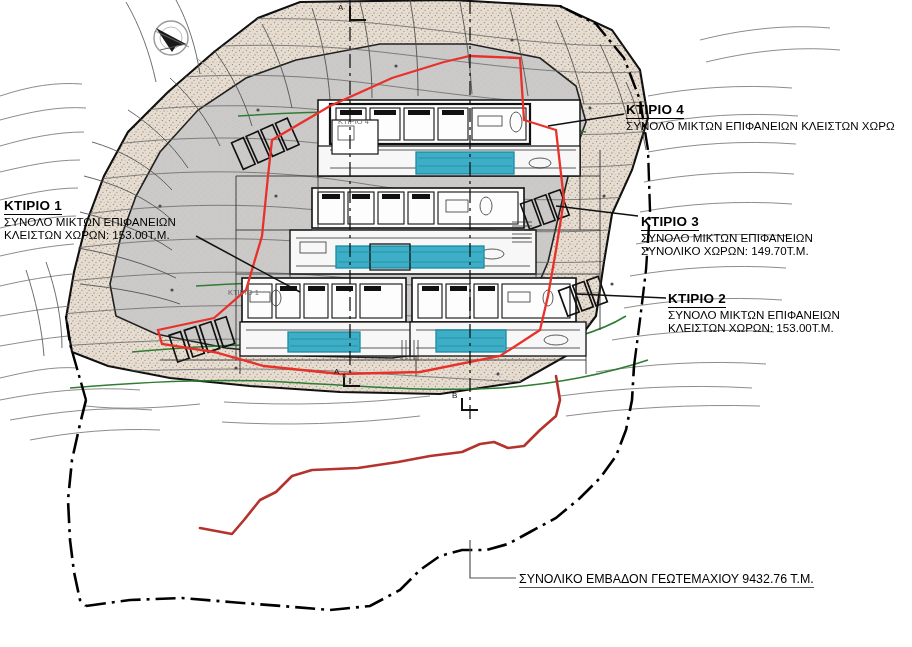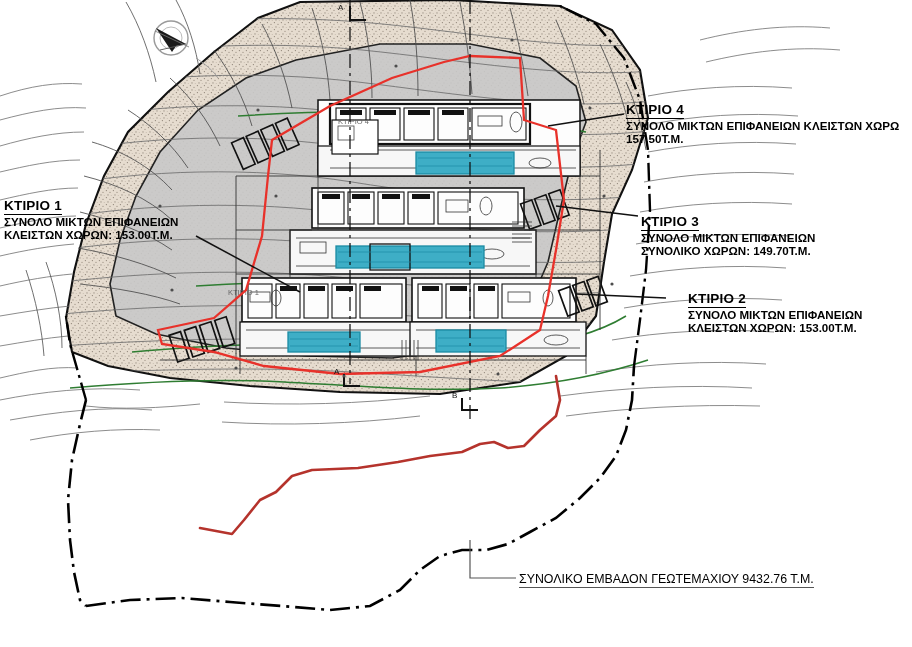--- a/index.html
+++ b/index.html
@@ -5,26 +5,26 @@
   html,body{margin:0;padding:0;background:#fff;}
   body{width:912px;height:647px;overflow:hidden;
        font-family:"Liberation Sans","DejaVu Sans",sans-serif;color:#000;}
   #sheet{position:relative;width:912px;height:647px;background:#ffffff;}
   #plan{position:absolute;left:0;top:0;width:912px;height:647px;}
 
   .lbl{position:absolute;}
   .lbl .ttl{font-size:13.5px;font-weight:bold;letter-spacing:.2px;
             line-height:15px;white-space:nowrap;border-bottom:1.3px solid #000;
             display:inline-block;padding-bottom:1px;}
-  .lbl .ln{font-size:11.6px;line-height:13.4px;white-space:nowrap;font-weight:bold;}
+  .lbl .ln{font-size:11.6px;line-height:13.4px;white-space:nowrap;}
 
   #lbl1{left:4px;  top:196px;}
   #lbl4{left:626px;top:100px;}
   #lbl3{left:641px;top:212px;}
-  #lbl2{left:668px;top:289px;margin-left:20px;}
+  #lbl2{left:668px;top:289px;}
 
   #lblTotal{position:absolute;left:519px;top:569px;text-decoration:underline;}
   #lblTotal .tx{font-size:12.4px;white-space:nowrap;border-bottom:1.2px solid #555;
                 display:inline-block;padding-bottom:1px;}
 </style>
 </head>
 <body>
 
 <div id="sheet">
 
@@ -419,21 +419,20 @@
 
   <div class="lbl" id="lbl1">
     <div class="ttl">ΚΤΙΡΙΟ 1</div>
     <div class="ln">ΣΥΝΟΛΟ ΜΙΚΤΩΝ ΕΠΙΦΑΝΕΙΩΝ</div>
     <div class="ln">ΚΛΕΙΣΤΩΝ ΧΩΡΩΝ: 153.00Τ.Μ.</div>
   </div>
 
   <div class="lbl" id="lbl4">
     <div class="ttl">ΚΤΙΡΙΟ 4</div>
     <div class="ln">ΣΥΝΟΛΟ ΜΙΚΤΩΝ ΕΠΙΦΑΝΕΙΩΝ  ΚΛΕΙΣΤΩΝ ΧΩΡΩ</div>
-    <div class="ln">157.50Τ.Μ.</div>
   </div>
 
   <div class="lbl" id="lbl3">
     <div class="ttl">ΚΤΙΡΙΟ 3</div>
     <div class="ln">ΣΥΝΟΛΟ ΜΙΚΤΩΝ ΕΠΙΦΑΝΕΙΩΝ</div>
     <div class="ln">ΣΥΝΟΛΙΚΟ ΧΩΡΩΝ: 149.70Τ.Μ.</div>
   </div>
 
   <div class="lbl" id="lbl2">
     <div class="ttl">ΚΤΙΡΙΟ 2</div>

